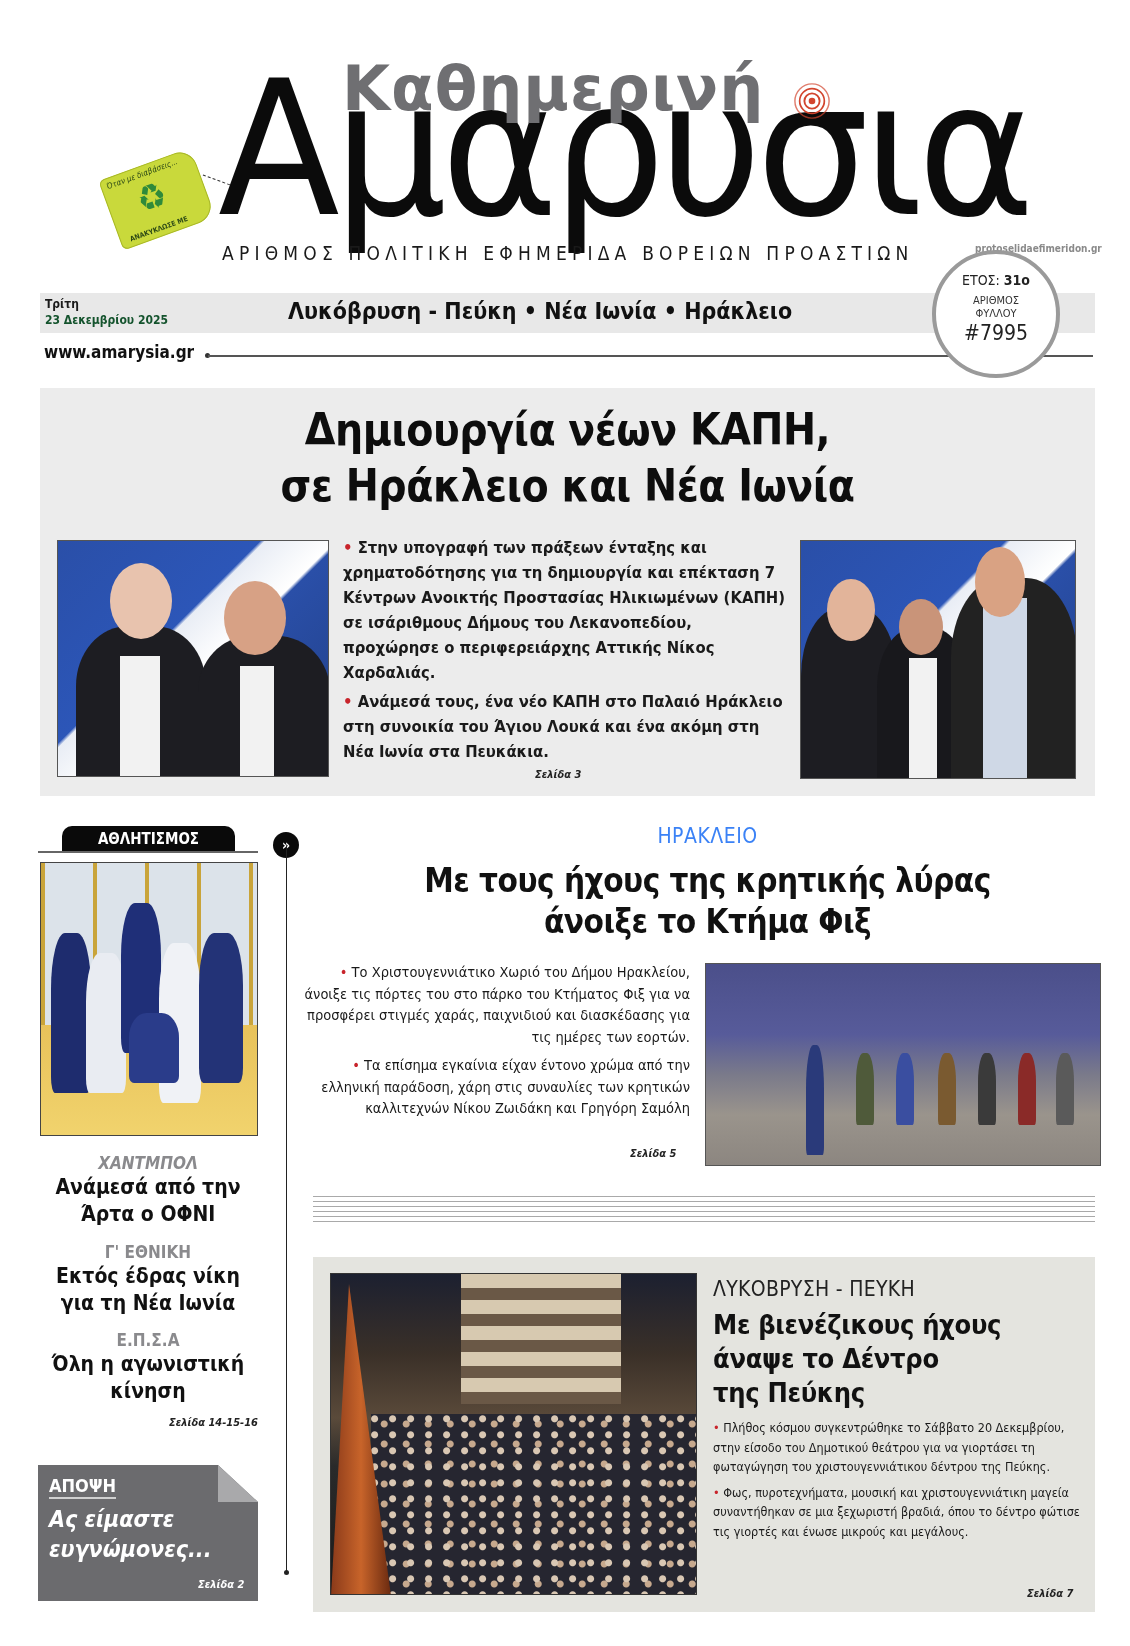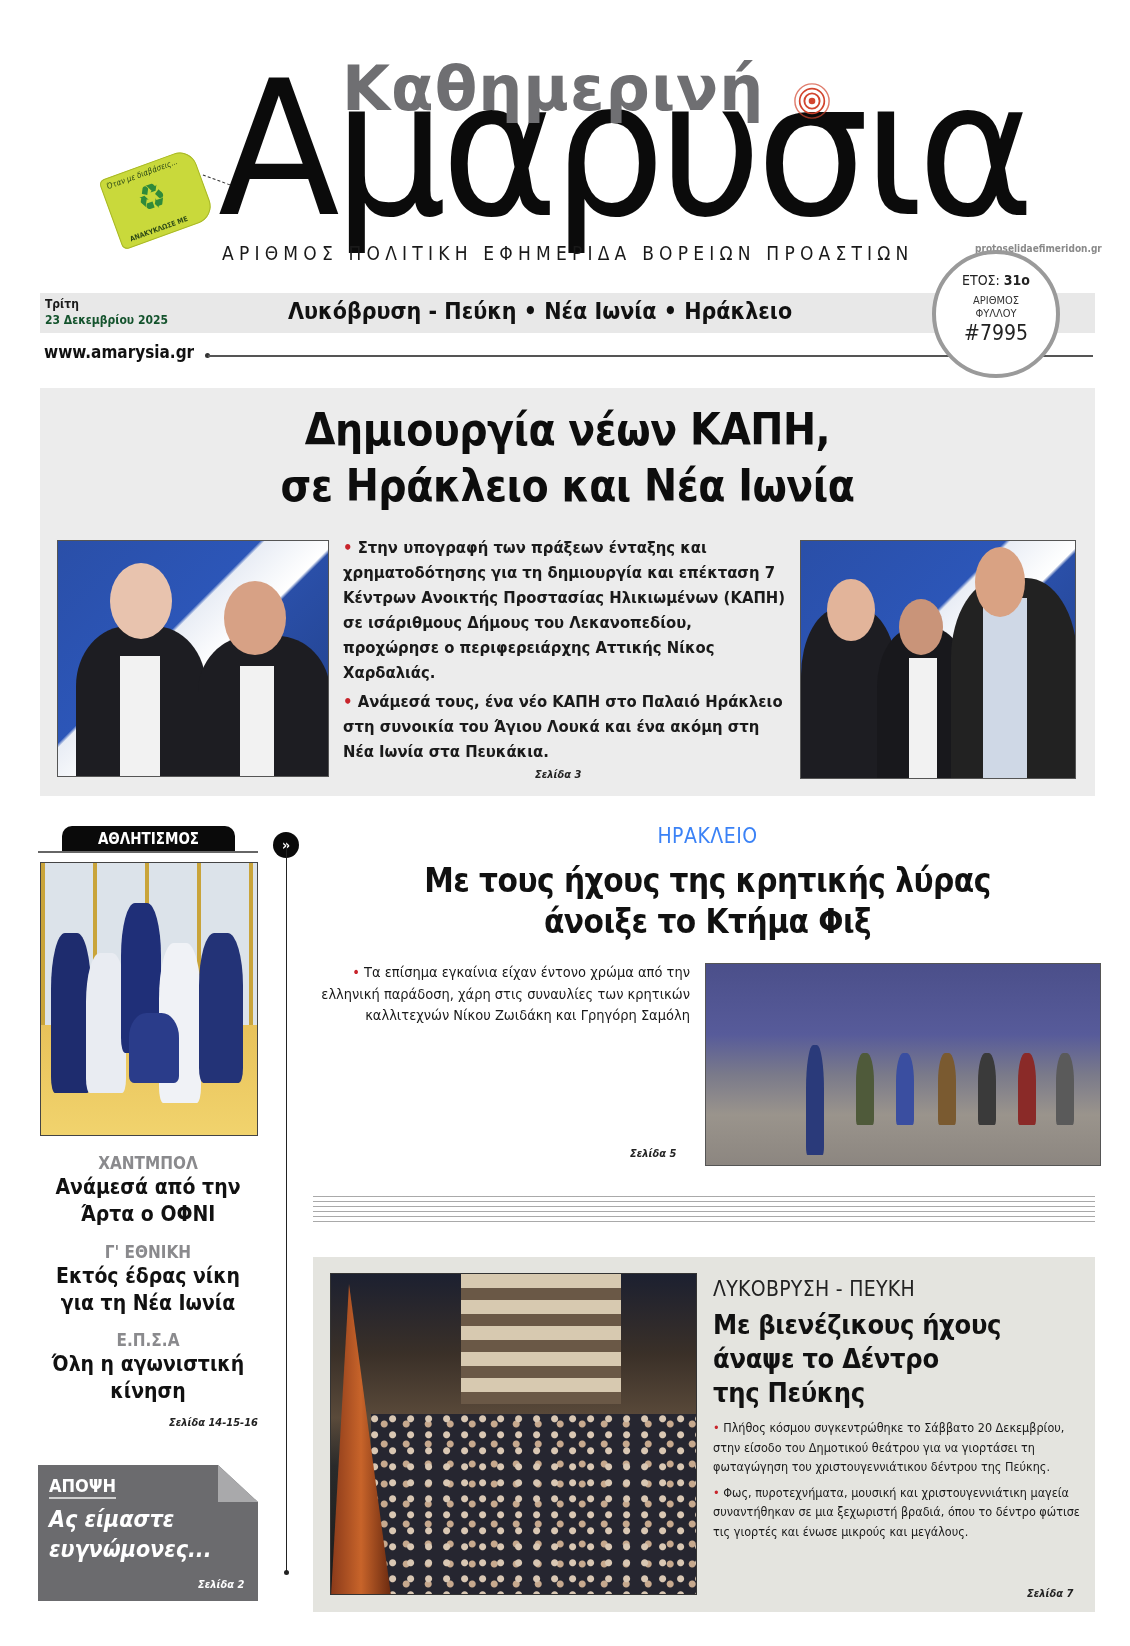--- a/index.html
+++ b/index.html
@@ -170,21 +170,21 @@
 <div class="abs sports-photo">
   <div class="floor"></div>
   <div class="player" style="left:10px;top:70px;width:40px;height:160px;background:#1e2c6e;"></div>
   <div class="player" style="left:45px;top:90px;width:40px;height:140px;background:#e9ecf2;"></div>
   <div class="player" style="left:80px;top:40px;width:40px;height:150px;background:#1f2f78;"></div>
   <div class="player" style="left:118px;top:80px;width:42px;height:160px;background:#f0f2f6;"></div>
   <div class="player" style="left:158px;top:70px;width:44px;height:150px;background:#233377;"></div>
   <div class="player" style="left:88px;top:150px;width:50px;height:70px;background:#2a3c8a;"></div>
 </div>
 
-<div class="abs sport-cat" style="top:1153px;">ΧΑΝΤΜΠΟΛ</div>
+<div class="abs sport-cat" style="top:1153px;font-style:italic;">ΧΑΝΤΜΠΟΛ</div>
 <div class="abs sport-head" style="top:1174px;">Ανάμεσά από την Άρτα ο ΟΦΝΙ</div>
 <div class="abs sport-cat" style="top:1242px;">Γ' ΕΘΝΙΚΗ</div>
 <div class="abs sport-head" style="top:1263px;">Εκτός έδρας νίκη για τη Νέα Ιωνία</div>
 <div class="abs sport-cat" style="top:1330px;">Ε.Π.Σ.Α</div>
 <div class="abs sport-head" style="top:1351px;">Όλη η αγωνιστική κίνηση</div>
 <div class="abs page-ref sport-page" style="top:1416px;">Σελίδα 14-15-16</div>
 
 <div class="abs vline"></div>
 <div class="abs vdot"></div>
 
@@ -193,20 +193,21 @@
 <div class="abs opinion-label">ΑΠΟΨΗ</div>
 <div class="abs opinion-title" style="width:200px;">Ας είμαστε ευγνώμονες...</div>
 <div class="abs page-ref opinion-page">Σελίδα 2</div>
 
 <div class="abs h-cat">ΗΡΑΚΛΕΙΟ</div>
 <div class="abs h-title">
   <div>Με τους ήχους της κρητικής λύρας</div>
   <div>άνοιξε το Κτήμα Φιξ</div>
 </div>
 <div class="abs h-text">
+  <p><span class="bullet">•</span> <span>Το Χριστουγεννιάτικο Χωριό του Δήμου Ηρακλείου, άνοιξε τις πόρτες του στο πάρκο του Κτήματος Φιξ για να προσφέρει στιγμές χαράς, παιχνιδιού και διασκέδασης για τις ημέρες των εορτών.</span></p>
   <p><span class="bullet">•</span> <span>Τα επίσημα εγκαίνια είχαν έντονο χρώμα από την ελληνική παράδοση, χάρη στις συναυλίες των κρητικών καλλιτεχνών Νίκου Ζωιδάκη και Γρηγόρη Σαμόλη</span></p>
 </div>
 <div class="abs page-ref h-page">Σελίδα 5</div>
 <div class="abs h-photo">
   <div class="dancer" style="left:100px;height:110px;bottom:10px;background:#2a3a7a;"></div>
   <div class="dancer" style="left:150px;background:#4f5a3a;"></div>
   <div class="dancer" style="left:190px;background:#3a4ea0;"></div>
   <div class="dancer" style="left:232px;background:#7a5a30;"></div>
   <div class="dancer" style="left:272px;background:#3a3a3a;"></div>
   <div class="dancer" style="left:312px;background:#8a2a28;"></div>

